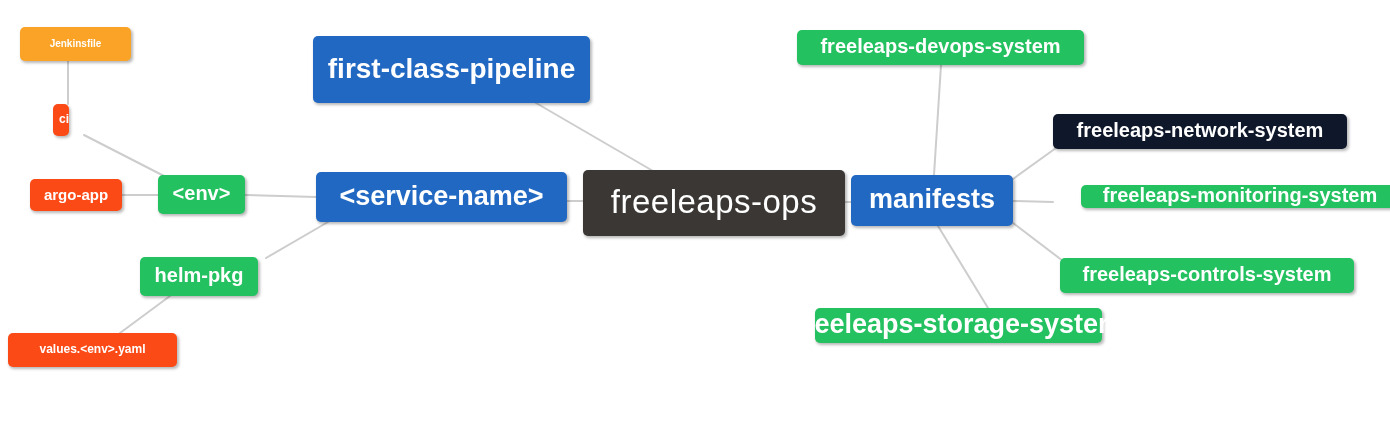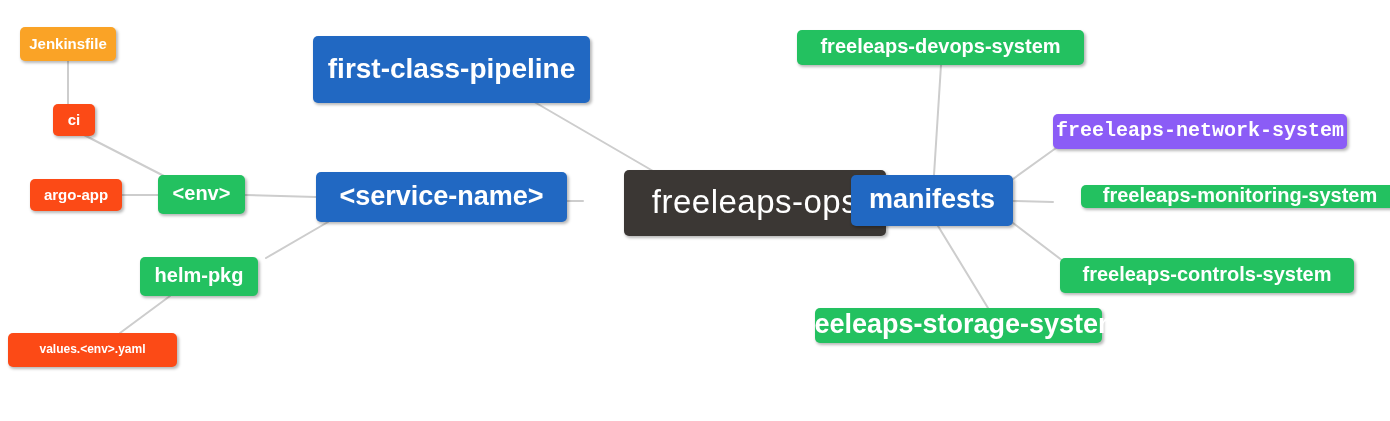--- a/index.html
+++ b/index.html
@@ -60,54 +60,54 @@
       <line x1="512" y1="89" x2="653" y2="171" stroke="#CDCDCD" stroke-width="2" stroke-linecap="round"></line>
       <line x1="567" y1="201" x2="583" y2="201" stroke="#CDCDCD" stroke-width="2" stroke-linecap="round"></line>
       <line x1="845" y1="202" x2="851" y2="202" stroke="#CDCDCD" stroke-width="2" stroke-linecap="round"></line>
       <line x1="934" y1="175" x2="941" y2="65" stroke="#CDCDCD" stroke-width="2" stroke-linecap="round"></line>
       <line x1="1013" y1="179" x2="1056" y2="148" stroke="#CDCDCD" stroke-width="2" stroke-linecap="round"></line>
       <line x1="1013" y1="201" x2="1053" y2="202" stroke="#CDCDCD" stroke-width="2" stroke-linecap="round"></line>
       <line x1="1013" y1="223" x2="1063" y2="261" stroke="#CDCDCD" stroke-width="2" stroke-linecap="round"></line>
       <line x1="938" y1="226" x2="988" y2="308" stroke="#CDCDCD" stroke-width="2" stroke-linecap="round"></line>
     </svg>
   <div>
-      <div class="node" style="left: 20px; top: 27px; width: 96px; height: 34px; font-size: 15px; background: rgb(250, 163, 38); color: rgb(255, 255, 255);">
+      <div class="node" style="left: 20px; top: 27px; width: 111px; height: 34px; font-size: 10px; background: rgb(250, 163, 38); color: rgb(255, 255, 255);">
         <span>Jenkinsfile</span>
       </div>
-      <div class="node" style="left: 53px; top: 104px; width: 42px; height: 32px; font-size: 15px; background: rgb(252, 74, 22); color: rgb(255, 255, 255);">
+      <div class="node" style="left: 53px; top: 104px; width: 16px; height: 32px; font-size: 12px; background: rgb(252, 74, 22); color: rgb(255, 255, 255); justify-content: flex-end;">
         <span>ci</span>
       </div>
       <div class="node" style="left: 30px; top: 179px; width: 92px; height: 32px; font-size: 15px; background: rgb(252, 74, 22); color: rgb(255, 255, 255);">
         <span>argo-app</span>
       </div>
       <div class="node" style="left: 158px; top: 175px; width: 87px; height: 39px; font-size: 20px; background: rgb(35, 193, 96); color: rgb(255, 255, 255);">
         <span>&lt;env&gt;</span>
       </div>
       <div class="node" style="left: 140px; top: 257px; width: 118px; height: 39px; font-size: 20px; background: rgb(35, 193, 96); color: rgb(255, 255, 255);">
         <span>helm-pkg</span>
       </div>
       <div class="node" style="left: 8px; top: 333px; width: 169px; height: 34px; font-size: 12px; background: rgb(252, 74, 22); color: rgb(255, 255, 255);">
         <span>values.&lt;env&gt;.yaml</span>
       </div>
       <div class="node" style="left: 313px; top: 36px; width: 277px; height: 67px; font-size: 28px; background: rgb(33, 104, 194); color: rgb(255, 255, 255); align-items: center;">
         <span>first-class-pipeline</span>
       </div>
       <div class="node" style="left: 316px; top: 172px; width: 251px; height: 50px; font-size: 27px; background: rgb(33, 104, 194); color: rgb(255, 255, 255);">
         <span>&lt;service-name&gt;</span>
       </div>
-      <div class="node dark-node" style="left: 583px; top: 170px; width: 262px; height: 66px; font-size: 33px; background: rgb(59, 55, 52); color: rgb(255, 255, 255); margin-left: 41px;">
+      <div class="node dark-node" style="left: 583px; top: 170px; width: 262px; height: 66px; font-size: 33px; background: rgb(59, 55, 52); color: rgb(255, 255, 255);">
         <span>freeleaps-ops</span>
       </div>
       <div class="node" style="left: 851px; top: 175px; width: 162px; height: 51px; font-size: 27px; background: rgb(33, 104, 194); color: rgb(255, 255, 255);">
         <span>manifests</span>
       </div>
       <div class="node" style="left: 797px; top: 30px; width: 287px; height: 35px; font-size: 20px; background: rgb(35, 193, 96); color: rgb(255, 255, 255);">
         <span>freeleaps-devops-system</span>
       </div>
-      <div class="node" style="left: 1053px; top: 114px; width: 294px; height: 35px; font-size: 20px; background: #8b5cf6; color: rgb(255, 255, 255); font-family: Liberation Mono, monospace;">
+      <div class="node" style="left: 1053px; top: 114px; width: 294px; height: 35px; font-size: 20px; background: #0f172a; color: rgb(255, 255, 255);">
         <span>freeleaps-network-system</span>
       </div>
       <div class="node" style="left: 1053px; top: 185px; width: 318px; height: 23px; font-size: 20px; background: rgb(35, 193, 96); color: rgb(255, 255, 255); margin-left: 28px;">
         <span>freeleaps-monitoring-system</span>
       </div>
       <div class="node" style="left: 1060px; top: 258px; width: 294px; height: 35px; font-size: 20px; background: rgb(35, 193, 96); color: rgb(255, 255, 255);">
         <span>freeleaps-controls-system</span>
       </div>
       <div class="node" style="left: 815px; top: 308px; width: 287px; height: 35px; font-size: 27px; background: rgb(35, 193, 96); color: rgb(255, 255, 255);">
         <span>freeleaps-storage-system</span>

